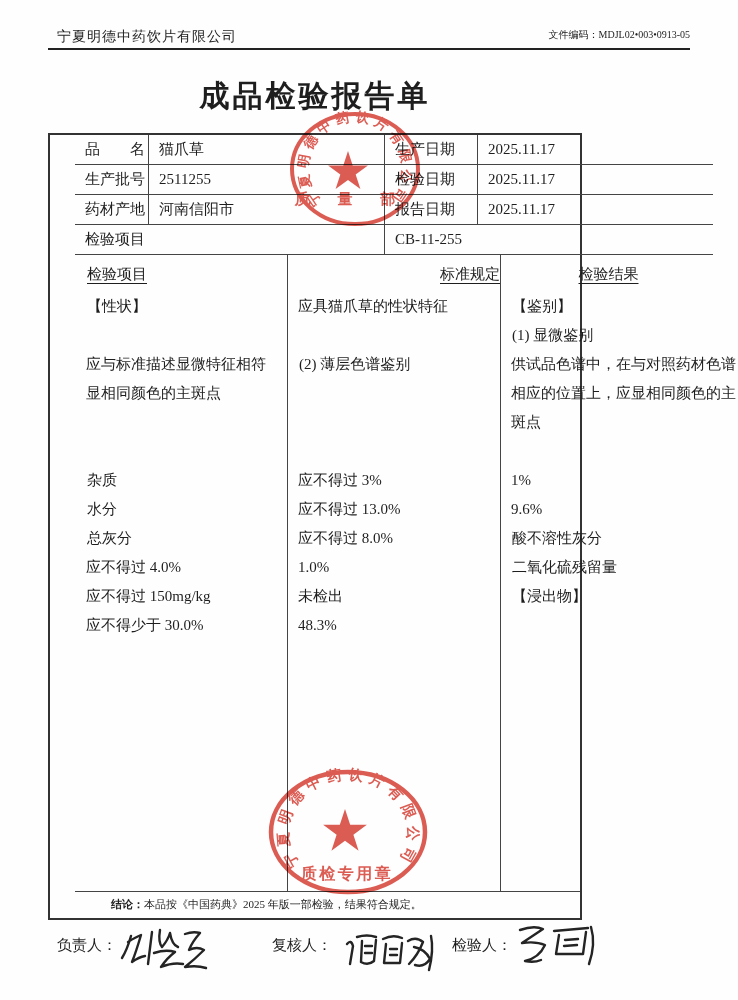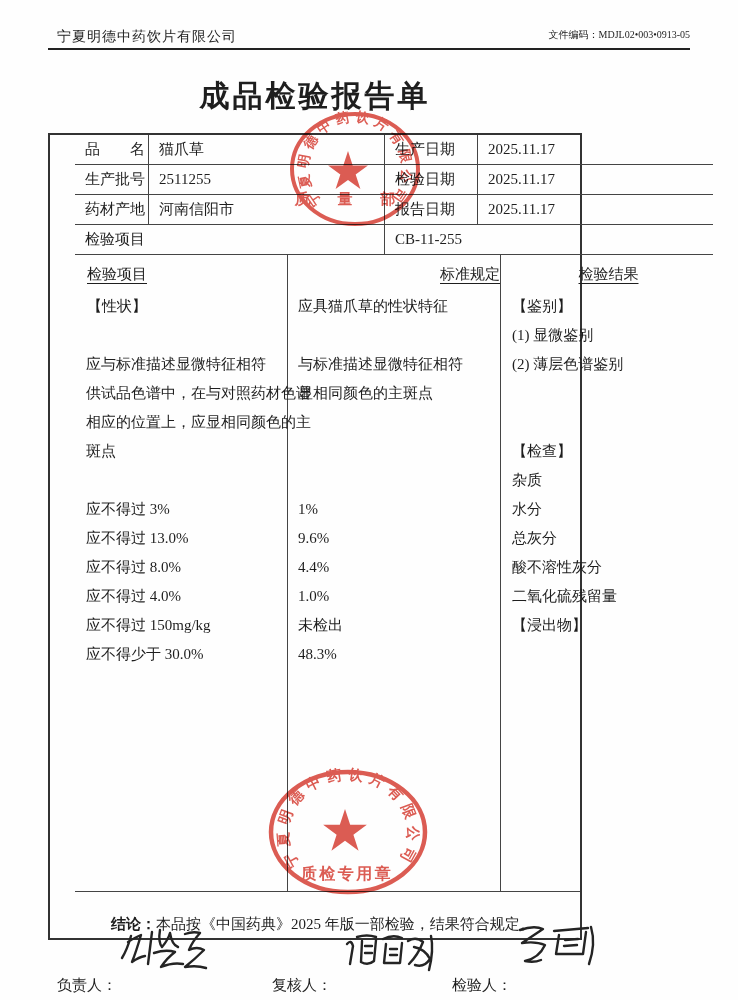--- a/index.html
+++ b/index.html
@@ -36,25 +36,25 @@
   .h1 { left:12px; }
   .h2 { left:212px; width:213px; text-align:right; }
   .h3 { left:425px; width:217px; text-align:center; }
   .insp-body { position:absolute; left:0; top:37px; width:100%;
                display:grid; grid-template-columns:212px 213px 215px; grid-auto-rows:29px; }
   .ic { font-size:15px; line-height:29px; white-space:nowrap; }
   .ic.c1 { padding-left:12px; }
   .ic.c2 { padding-left:11px; }
   .ic.c3 { padding-left:11px; }
 
-  .conclusion { height:26px; font-size:15px; line-height:25px; padding-left:36px; white-space:nowrap;margin-top:20px; }
+  .conclusion { height:26px; font-size:11px; line-height:25px; padding-left:36px; white-space:nowrap; }
   .conclusion .c-label { font-weight:bold; }
 
   .sig-row { position:absolute; left:0; top:936px; width:738px; font-size:15px; }
-  .sig-label { position:absolute; white-space:nowrap;margin-top:40px; }
+  .sig-label { position:absolute; white-space:nowrap; }
   .sl1 { left:57px; } .sl2 { left:272px; } .sl3 { left:452px;font-family:Liberation Serif, serif; }
   .sig-svg { position:absolute; }
   .sig-svg path { stroke:#242424; stroke-width:2.4; fill:none; stroke-linecap:round; stroke-linejoin:round; }
 
   .stamp { position:absolute; mix-blend-mode:multiply; opacity:0.88; }
   .stamp-top { left:285px; top:108px; }
   .stamp-bottom { left:263px; top:766px; }
   .stamp text { fill:#d8453b; font-family:"Liberation Serif","DejaVu Serif",serif; font-weight:bold; }
   .stamp .ring { fill:none; stroke:#d8453b; }
   .stamp .star { fill:#d8453b; }
@@ -99,49 +99,46 @@
     <div class="insp-body">
       <div class="ic c1">【性状】</div>
       <div class="ic c3">应具猫爪草的性状特征</div>
 
       <div class="ic c1">【鉴别】</div>
       <div class="ic c2"></div>
       <div class="ic c3"></div>
 
       <div class="ic c1">(1) 显微鉴别</div>
       <div class="ic c2">应与标准描述显微特征相符</div>
-      <div class="ic c3">与标准描述显微特征相符</div>
 
       <div class="ic c1">(2) 薄层色谱鉴别</div>
       <div class="ic c2">供试品色谱中，在与对照药材色谱</div>
       <div class="ic c3">显相同颜色的主斑点</div>
 
       <div class="ic c1"></div>
       <div class="ic c2">相应的位置上，应显相同颜色的主</div>
       <div class="ic c3"></div>
 
       <div class="ic c1"></div>
       <div class="ic c2">斑点</div>
       <div class="ic c3"></div>
 
-      <div class="ic c1">【检查】</div>
       <div class="ic c2"></div>
       <div class="ic c3"></div>
 
       <div class="ic c1">杂质</div>
       <div class="ic c2">应不得过 3%</div>
       <div class="ic c3">1%</div>
 
       <div class="ic c1">水分</div>
       <div class="ic c2">应不得过 13.0%</div>
       <div class="ic c3">9.6%</div>
 
       <div class="ic c1">总灰分</div>
       <div class="ic c2">应不得过 8.0%</div>
-      <div class="ic c3">4.4%</div>
 
       <div class="ic c1">酸不溶性灰分</div>
       <div class="ic c2">应不得过 4.0%</div>
       <div class="ic c3">1.0%</div>
 
       <div class="ic c1">二氧化硫残留量</div>
       <div class="ic c2">应不得过 150mg/kg</div>
       <div class="ic c3">未检出</div>
 
       <div class="ic c1">【浸出物】</div>

